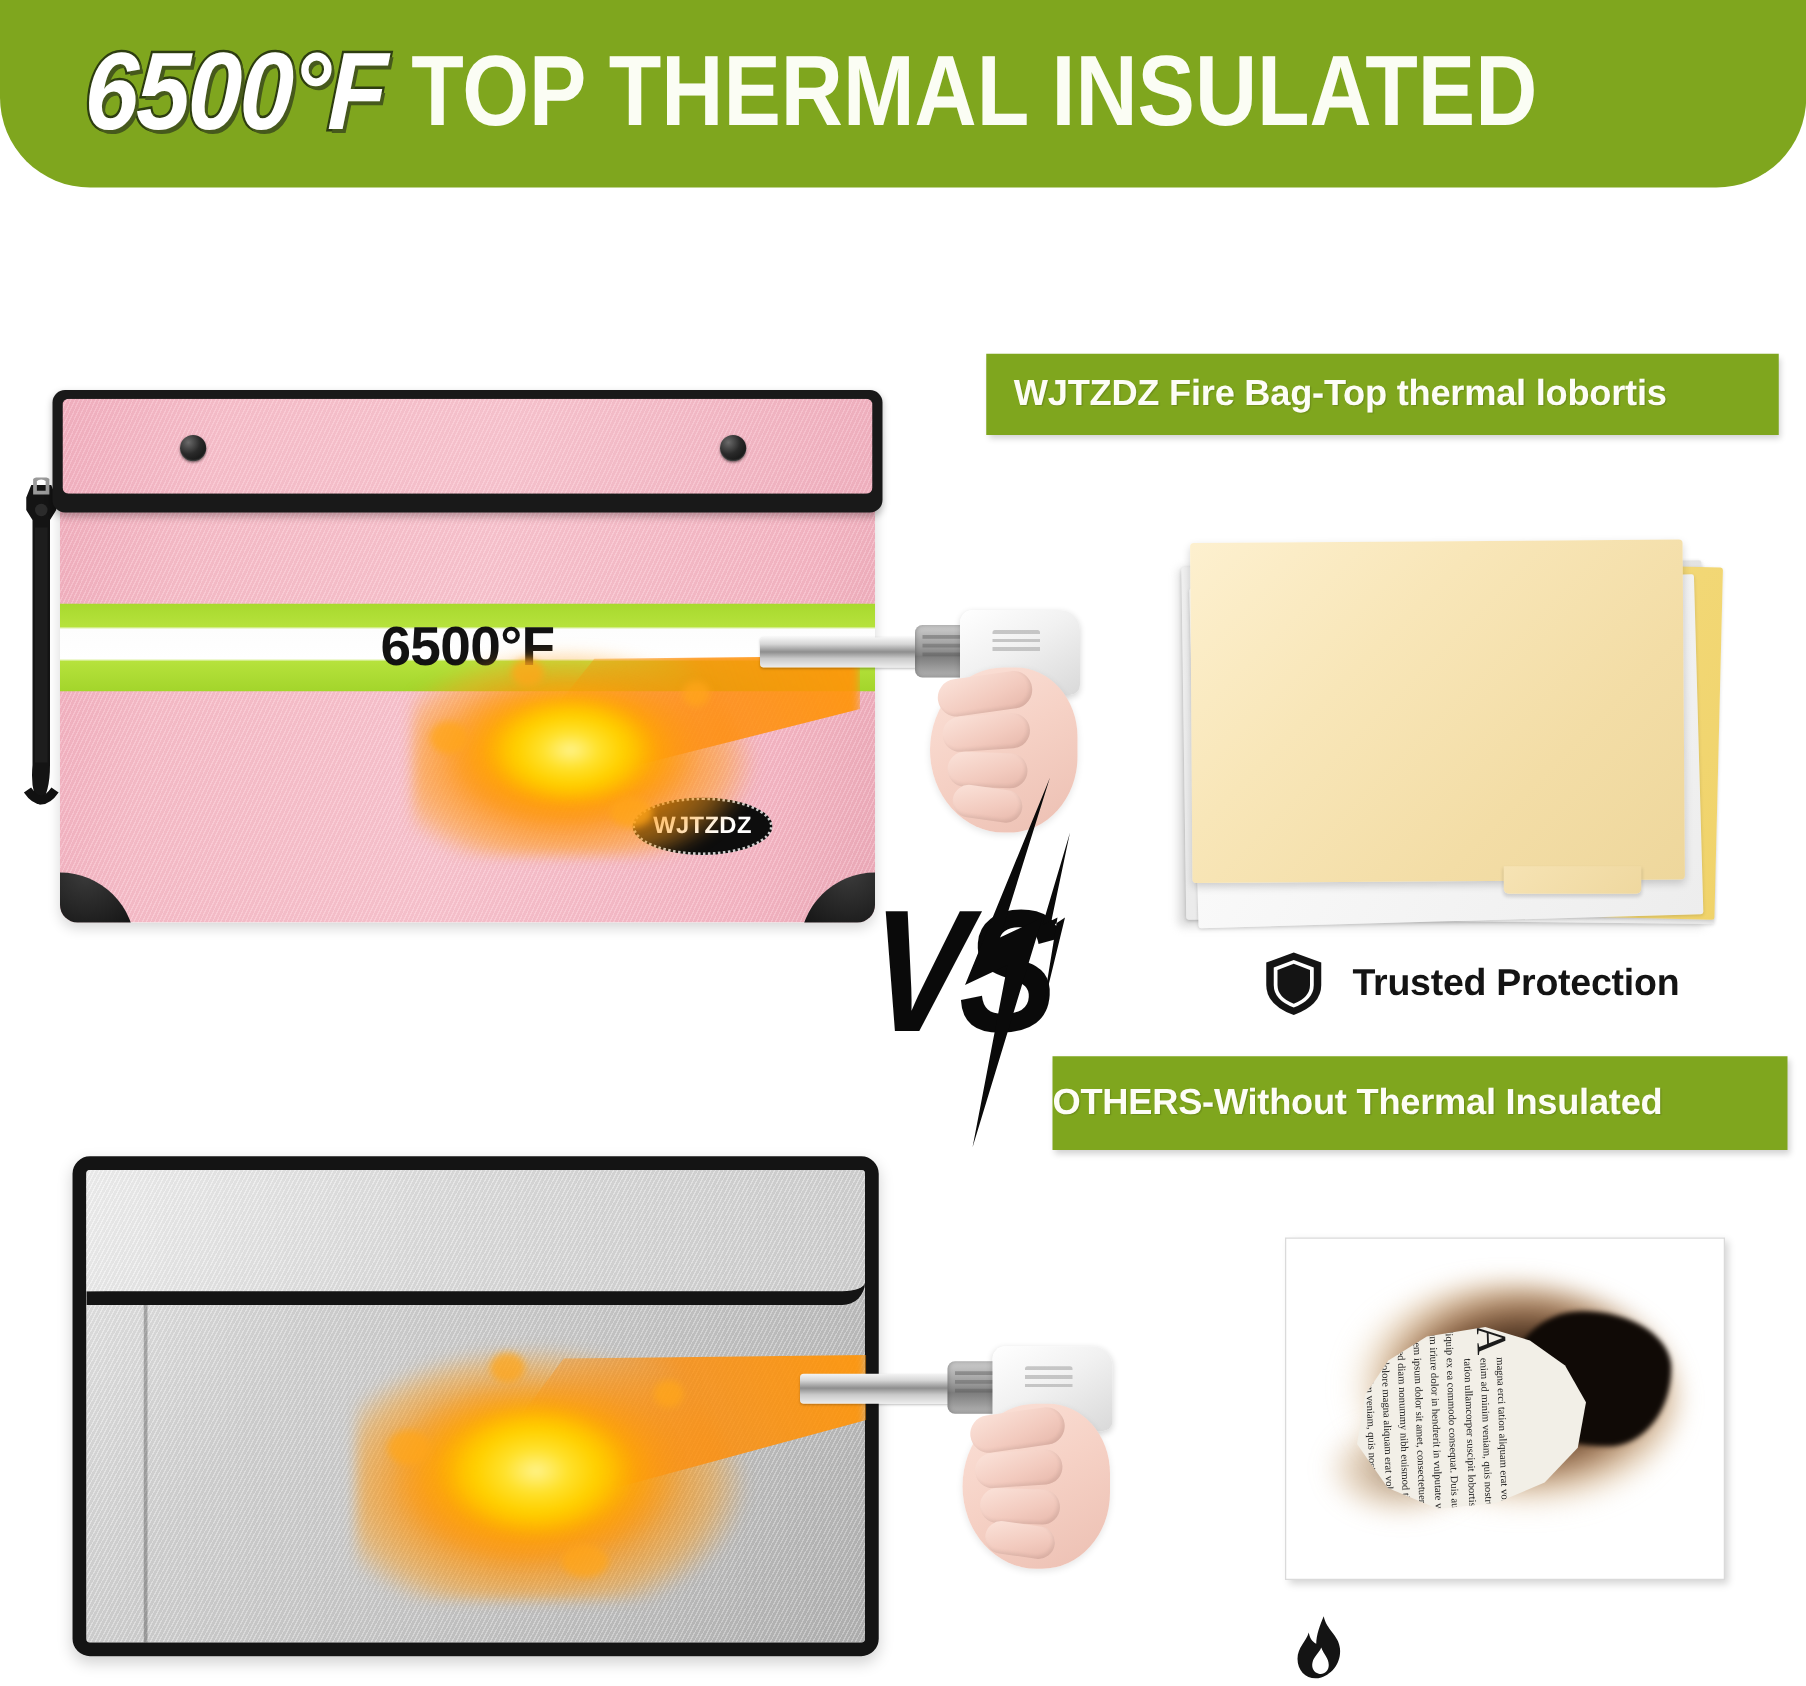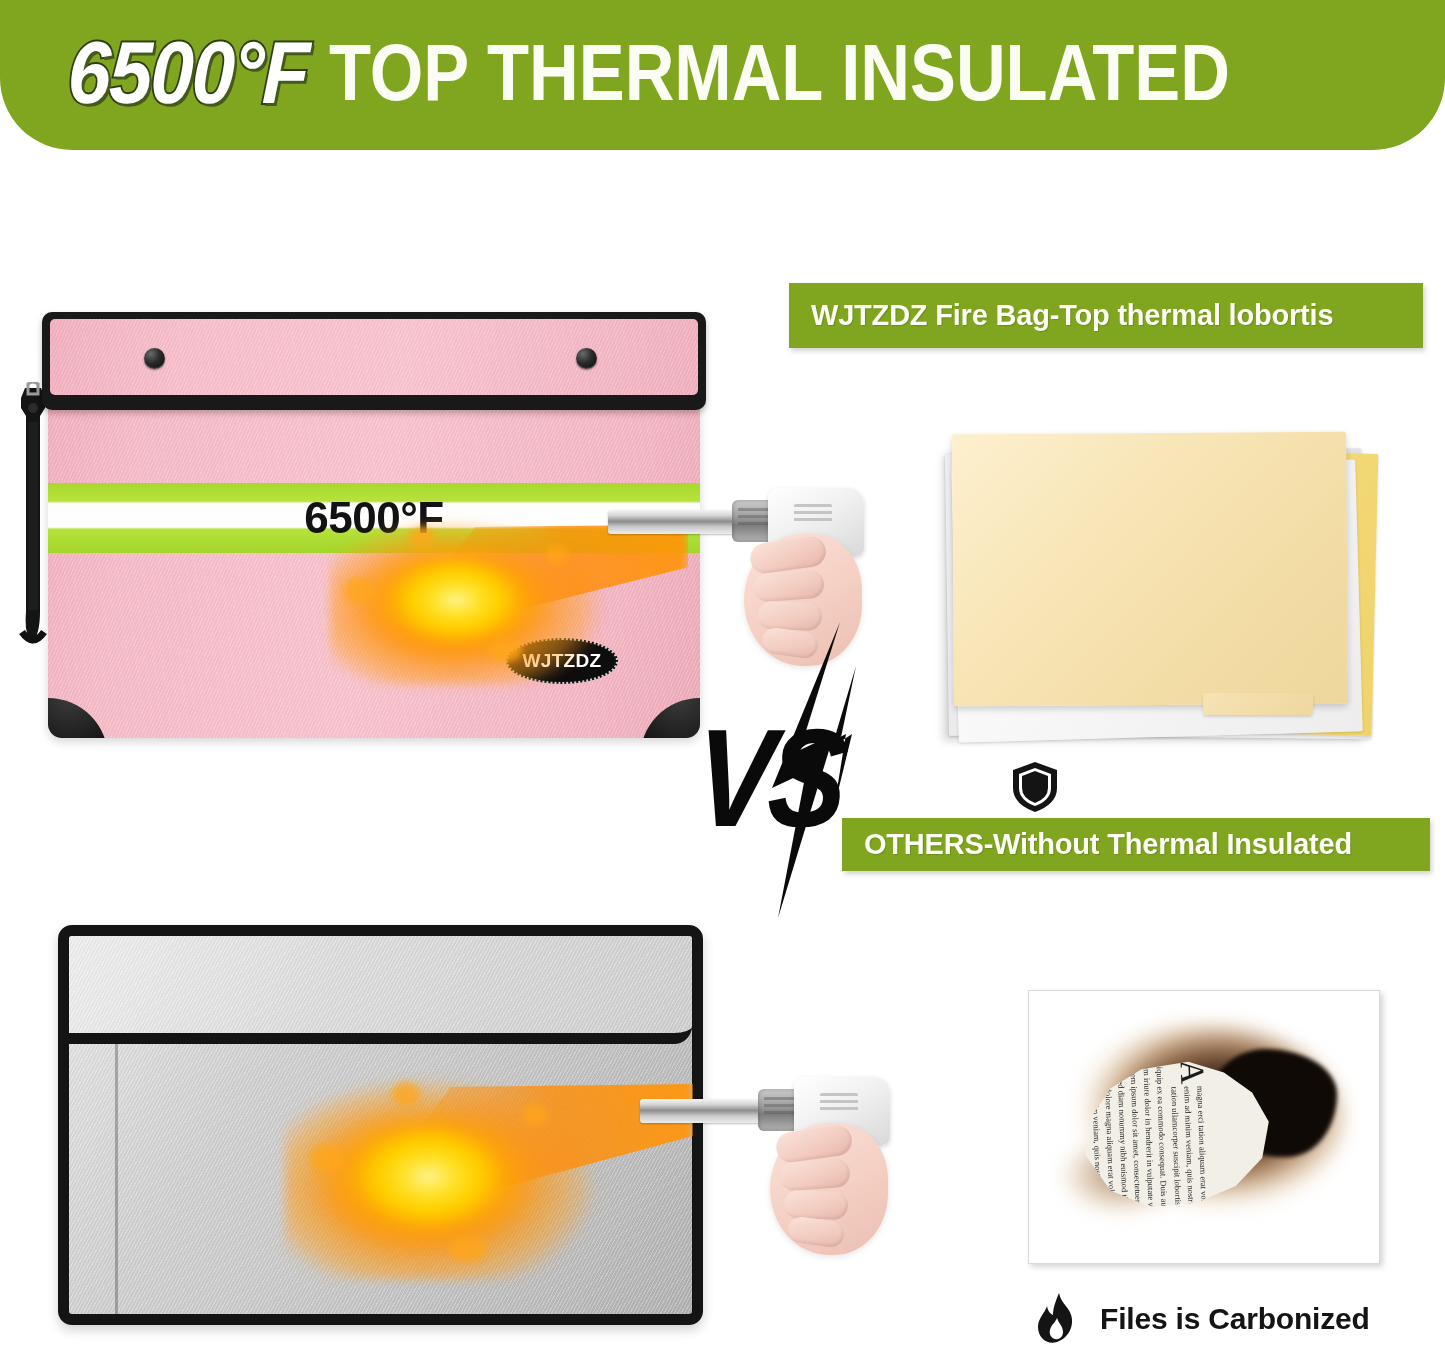--- a/index.html
+++ b/index.html
@@ -85,24 +85,23 @@
   #label-top {
     left: 789px;
     top: 283px;
     width: 634px;
     height: 65px;
     padding-left: 22px;
     box-sizing: border-box;
   }
   #label-bottom {
     left: 842px;
-    top: 818px;
+    top: 845px;
     width: 588px;
-    height: 53px;
-    padding-left: 22px;
+    height: 75px;
     box-sizing: border-box;
   }
 
   
   #pink-bag-group {
     position: absolute;
     left: 10px;
     top: 300px;
     width: 700px;
     height: 460px;
@@ -587,20 +586,21 @@
   <div class="doc-sheet" style="left:18px;top:8px;width:394px;height:272px;background:linear-gradient(135deg,#fdf0cf 0%,#f8e6b8 35%,#f3dda6 70%,#eed79c 100%);transform:rotate(-0.4deg);box-shadow:0 3px 7px rgba(0,0,0,.18);border-radius:3px;"></div>
   <div class="doc-sheet" style="left:268px;top:268px;width:110px;height:22px;background:linear-gradient(135deg,#f6e3b4,#efd89f);border-radius:0 0 4px 4px;box-shadow:0 2px 3px rgba(0,0,0,.14);"></div>
 </div>
 
 <div class="icon-row" id="row-trusted">
   <svg width="50" height="54" viewBox="0 0 50 54">
     <path d="M25 2 L47 10 L47 28 Q47 44 25 52 Q3 44 3 28 L3 10 Z" fill="#141414"></path>
     <path d="M25 8 L41 14 L41 28 Q41 40 25 46 Q9 40 9 28 L9 14 Z" fill="#ffffff"></path>
     <path d="M25 11 L38 16 L38 28 Q38 38 25 43 Q12 38 12 28 L12 16 Z" fill="#141414"></path>
   </svg>
+  <span class="icon-label">Trusted Protection</span>
 </div>
 
 <div id="gray-bag-group">
   <div id="gray-bag-body">
     <div id="gray-flap">
       <div id="gray-flap-notch"></div>
     </div>
     <div id="gray-side-seam"></div>
   </div>
 </div>
@@ -641,14 +641,13 @@
       </div>
     </div>
   </div>
 </div>
 
 <div class="icon-row" id="row-carbonized">
   <svg width="42" height="54" viewBox="0 0 42 54">
     <path d="M23 1 C25 12 35 16 36 27 C37 38 30 47 21 50 C11 53 2 46 2 35 C2 26 9 21 11 14 C12 20 15 22 17 23 C17 16 20 8 23 1 Z" fill="#141414"></path>
     <path d="M21 26 C23 32 27 34 27 40 C27 45 23 48 19 47 C15 46 13 42 14 38 C15 33 19 31 21 26 Z" fill="#ffffff"></path>
   </svg>
-  <span class="icon-label">Files is Carbonized</span>
 </div>
 
 </body></html>

